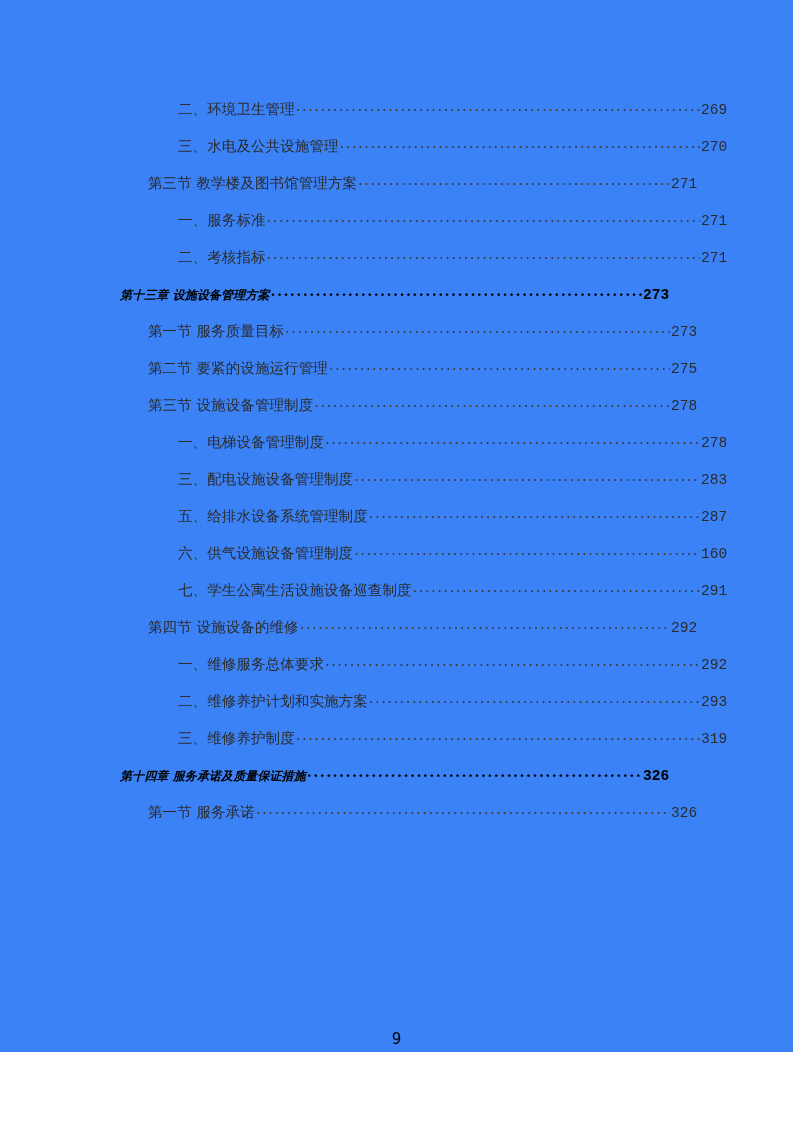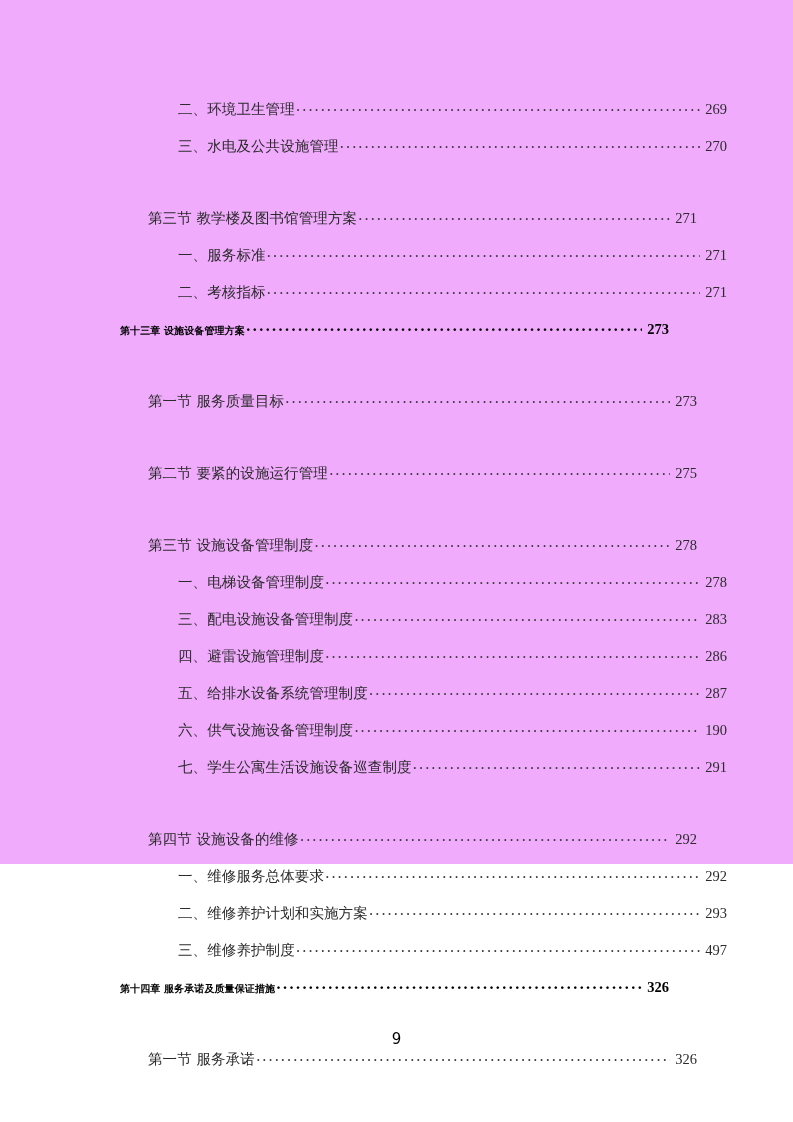--- a/index.html
+++ b/index.html
@@ -14,22 +14,22 @@
     font-family: "DejaVu Serif", "Liberation Serif", serif;
     color: #000000;
     overflow: hidden;
   }
 
   .page {
     position: absolute;
     left: 0;
     top: 0;
     width: 793px;
-    height: 864px;
-    background: #f0abfc;
+    height: 1052px;
+    background: #3b82f6;
   }
 
   .toc {
     position: absolute;
     left: 120px;
     top: 98px;
     width: 553px;
   }
 
   
@@ -66,47 +66,48 @@
     color: #3a3a3a;
     position: absolute;
     left: 0;
     bottom: 0.02em;
     white-space: nowrap;
   }
 
   .toc-page {
     flex: 0 0 auto;
     min-width: 30px;
-    text-align: center;
+    text-align: left;
     font-size: 14.5px;
     line-height: 1;
     color: #2b2b2b;
-    font-family: Liberation Serif, serif;
+    font-family: Liberation Mono, monospace;
   }
 
   
   .lvl-1 { padding-left: 0px; }
   .lvl-1 .toc-label {
     font-family: "DejaVu Sans", "Liberation Sans", sans-serif;
     font-weight: bold;
-    font-size: 10px;
-    color: #000000;
+    font-size: 12px;
+    color: #000000;
+    font-style: italic;
   }
   .lvl-1 .toc-page {
     font-weight: bold;
     color: #000000;
   }
   .lvl-1 .toc-leader::before {
     color: #000000;
     font-weight: bold;
     letter-spacing: 1.4px;
   }
 
   
-  .lvl-2 { padding-left: 28px; margin-top: 35px; }
+  .lvl-2 { padding-left: 28px; }
 
   
   .lvl-3 { padding-left: 58px; }
 
   .folio {
     position: absolute;
     left: 0;
     top: 1030px;
     width: 793px;
     text-align: center;
@@ -170,33 +171,28 @@
         <span class="toc-label">一、电梯设备管理制度</span>
         <span class="toc-leader"></span>
         <span class="toc-page">278</span>
       </div>
       <div class="toc-entry lvl-3">
         <span class="toc-label">三、配电设施设备管理制度</span>
         <span class="toc-leader"></span>
         <span class="toc-page">283</span>
       </div>
       <div class="toc-entry lvl-3">
-        <span class="toc-label">四、避雷设施管理制度</span>
-        <span class="toc-leader"></span>
-        <span class="toc-page">286</span>
-      </div>
-      <div class="toc-entry lvl-3">
         <span class="toc-label">五、给排水设备系统管理制度</span>
         <span class="toc-leader"></span>
         <span class="toc-page">287</span>
       </div>
       <div class="toc-entry lvl-3">
         <span class="toc-label">六、供气设施设备管理制度</span>
         <span class="toc-leader"></span>
-        <span class="toc-page">190</span>
+        <span class="toc-page">160</span>
       </div>
       <div class="toc-entry lvl-3">
         <span class="toc-label">七、学生公寓生活设施设备巡查制度</span>
         <span class="toc-leader"></span>
         <span class="toc-page">291</span>
       </div>
       <div class="toc-entry lvl-2">
         <span class="toc-label">第四节  设施设备的维修</span>
         <span class="toc-leader"></span>
         <span class="toc-page">292</span>
@@ -207,21 +203,21 @@
         <span class="toc-page">292</span>
       </div>
       <div class="toc-entry lvl-3">
         <span class="toc-label">二、维修养护计划和实施方案</span>
         <span class="toc-leader"></span>
         <span class="toc-page">293</span>
       </div>
       <div class="toc-entry lvl-3">
         <span class="toc-label">三、维修养护制度</span>
         <span class="toc-leader"></span>
-        <span class="toc-page">497</span>
+        <span class="toc-page">319</span>
       </div>
       <div class="toc-entry lvl-1">
         <span class="toc-label">第十四章  服务承诺及质量保证措施</span>
         <span class="toc-leader"></span>
         <span class="toc-page">326</span>
       </div>
       <div class="toc-entry lvl-2">
         <span class="toc-label">第一节  服务承诺</span>
         <span class="toc-leader"></span>
         <span class="toc-page">326</span>

